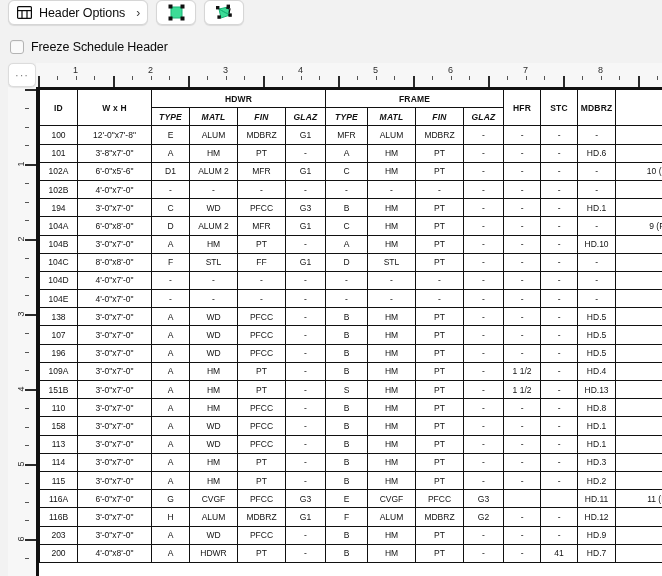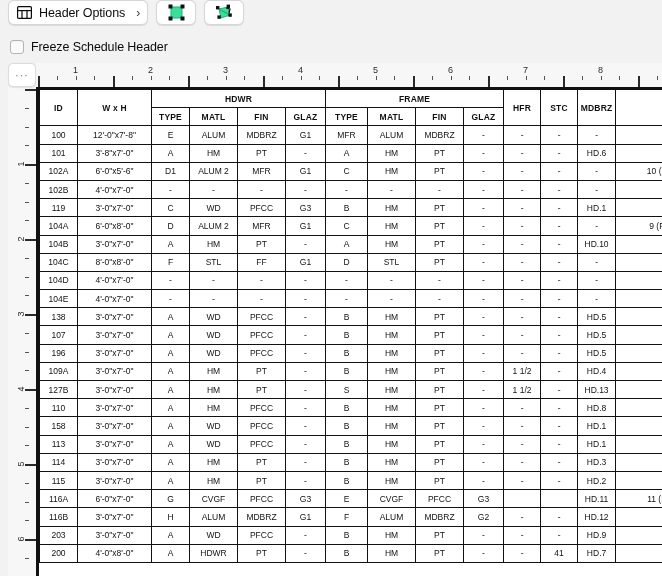--- a/index.html
+++ b/index.html
@@ -106,21 +106,21 @@
     padding: 0 1px;
     height: 18.2px;
     overflow: hidden;
     white-space: nowrap;
   }
   #schedule th { font-weight: bold; letter-spacing: .2px; font-size: 8.5px; }
   #schedule td { font-weight: normal; }
   th.group-head { text-align: left; padding-left: 5px; }
   td.notes-cell { text-align: left; padding-left: 4px; }
   .hdr-row-1 th { height: 26px; }
-  .hdr-row-2 th { height: 26px; }
+  .hdr-row-2 th { height: 26px; font-style: italic; }
 </style>
 </head>
 <body>
 
 <div id="toolbar">
 
   <div class="tb-btn" id="header-options-button">
     <span style="display:flex;">
       <svg width="15" height="13" viewBox="0 0 15 13" aria-hidden="true">
         <rect x="0.6" y="0.6" width="13.8" height="11.8" rx="1" fill="none" stroke="#0b0b0b" stroke-width="1.2"></rect>
@@ -345,21 +345,21 @@
           <td>-</td>
           <td>-</td>
           <td>-</td>
           <td>-</td>
           <td>-</td>
           <td>-</td>
           <td>-</td>
           <td class="notes-cell">4</td>
         </tr>
         <tr>
-          <td>119</td>
+          <td>194</td>
           <td>3'-0"x7'-0"</td>
           <td>C</td>
           <td>WD</td>
           <td>PFCC</td>
           <td>G3</td>
           <td>B</td>
           <td>HM</td>
           <td>PT</td>
           <td>-</td>
           <td>-</td>
@@ -505,21 +505,21 @@
           <td>B</td>
           <td>HM</td>
           <td>PT</td>
           <td>-</td>
           <td>1 1/2</td>
           <td>-</td>
           <td>HD.4</td>
           <td class="notes-cell">12</td>
         </tr>
         <tr>
-          <td>127B</td>
+          <td>151B</td>
           <td>3'-0"x7'-0"</td>
           <td>A</td>
           <td>HM</td>
           <td>PT</td>
           <td>-</td>
           <td>S</td>
           <td>HM</td>
           <td>PT</td>
           <td>-</td>
           <td>1 1/2</td>

